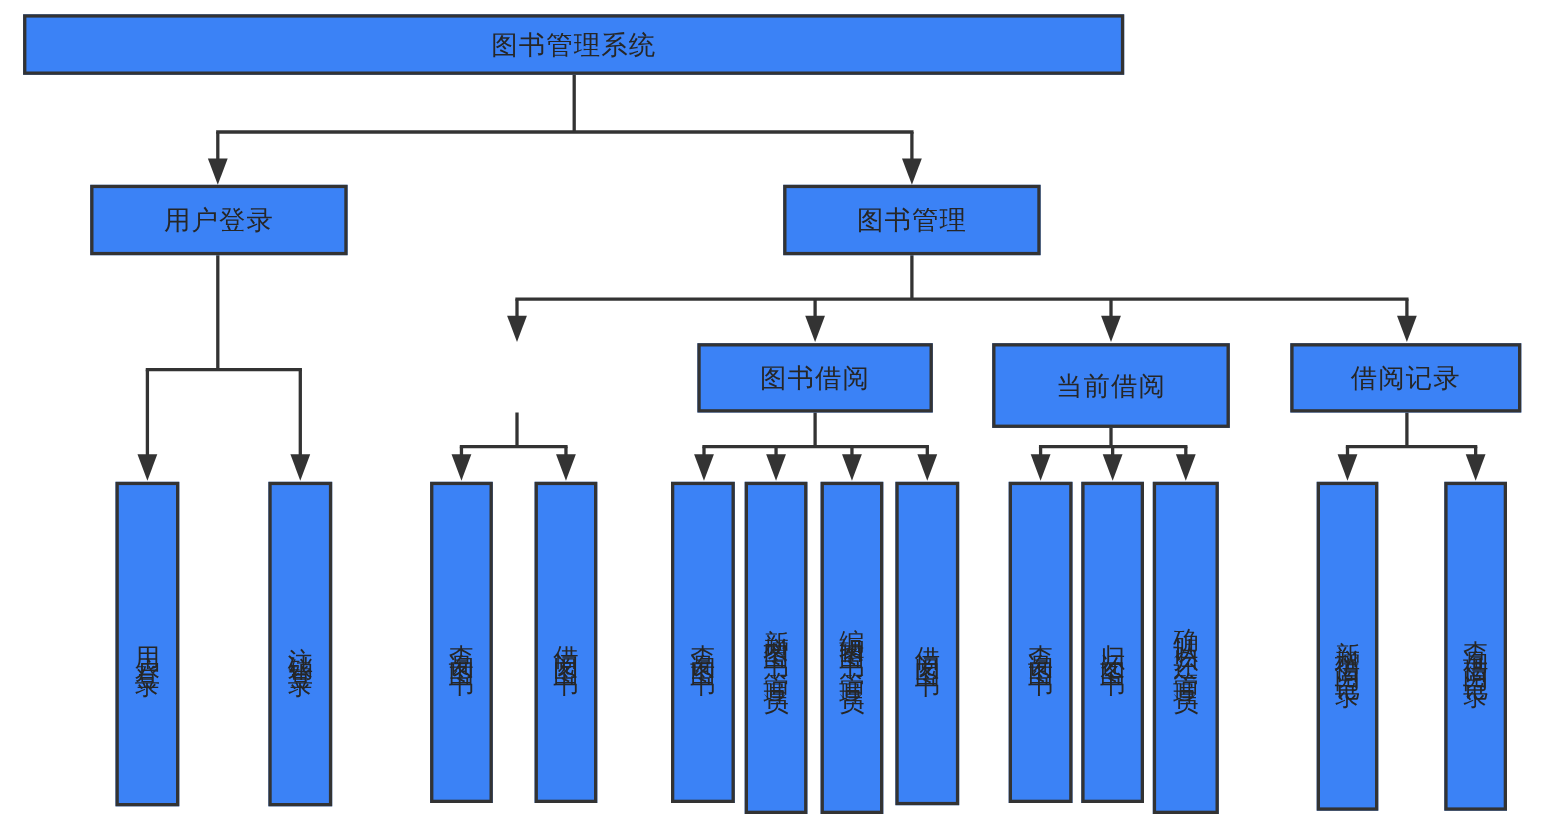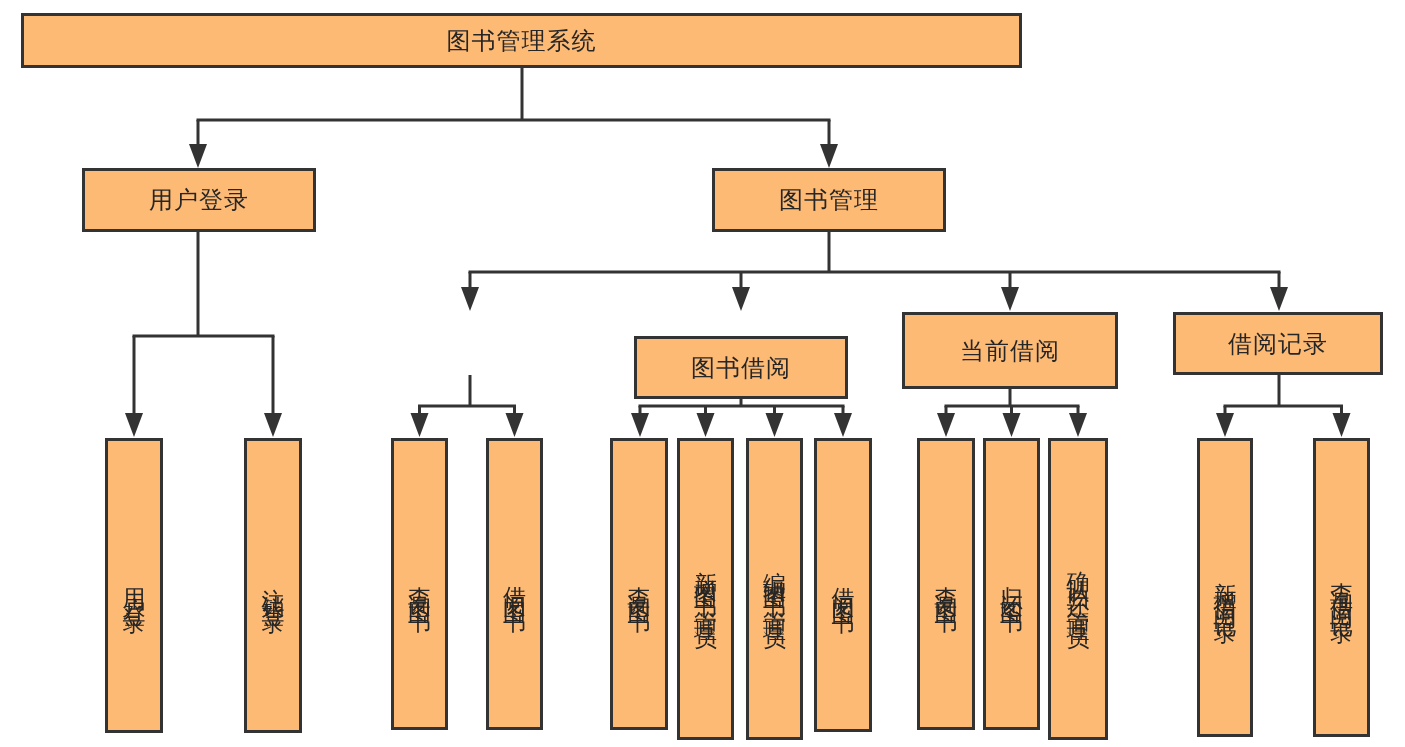--- a/index.html
+++ b/index.html
@@ -18,21 +18,21 @@
   .connectors {
     position: absolute;
     left: 0;
     top: 0;
     z-index: 1;
   }
   .box {
     position: absolute;
     box-sizing: border-box;
     border: 3px solid #333333;
-    background: #fdba74;
+    background: #3b82f6;
     display: flex;
     align-items: center;
     justify-content: center;
     z-index: 2;
     color: #262626;
   }
   .hlabel {
     font-size: 24px;
     letter-spacing: 1px;
     white-space: nowrap;
@@ -138,21 +138,21 @@
     <span class="hlabel">图书管理系统</span>
   </div>
 
   <div class="box" style="left:82px; top:168px; width:234px; height:64px;">
     <span class="hlabel">用户登录</span>
   </div>
   <div class="box" style="left:712px; top:168px; width:234px; height:64px;">
     <span class="hlabel">图书管理</span>
   </div>
 
-  <div class="box" style="left:634px; top:312px; width:214px; height:63px;margin-top:24px;">
+  <div class="box" style="left:634px; top:312px; width:214px; height:63px;">
     <span class="hlabel">图书借阅</span>
   </div>
   <div class="box" style="left:902px; top:312px; width:216px; height:77px;">
     <span class="hlabel">当前借阅</span>
   </div>
   <div class="box" style="left:1173px; top:312px; width:210px; height:63px;">
     <span class="hlabel">借阅记录</span>
   </div>
 
   <div class="box" style="left:105px; top:438px; width:58px; height:295px;">

